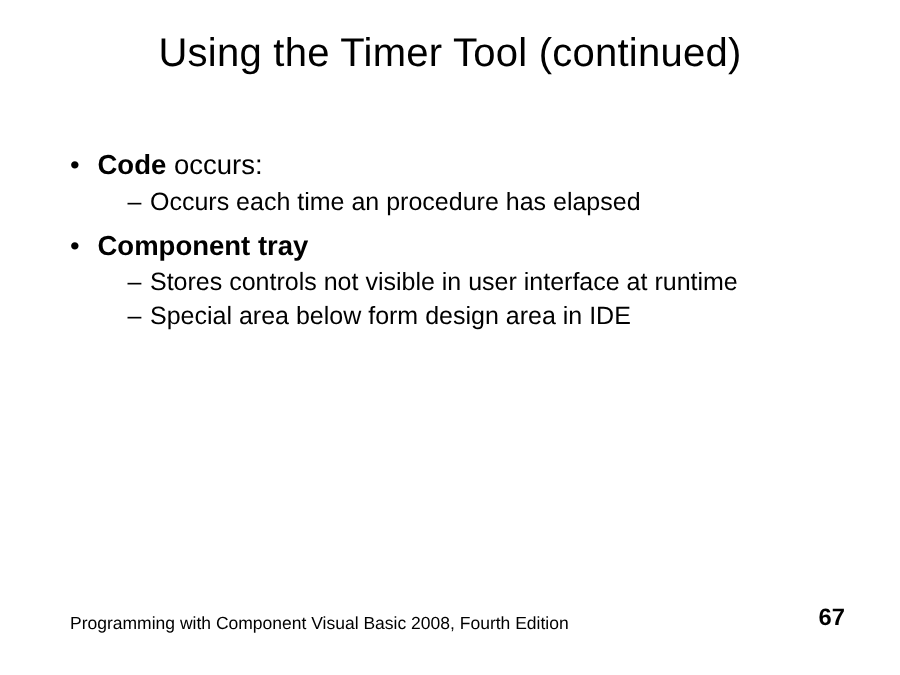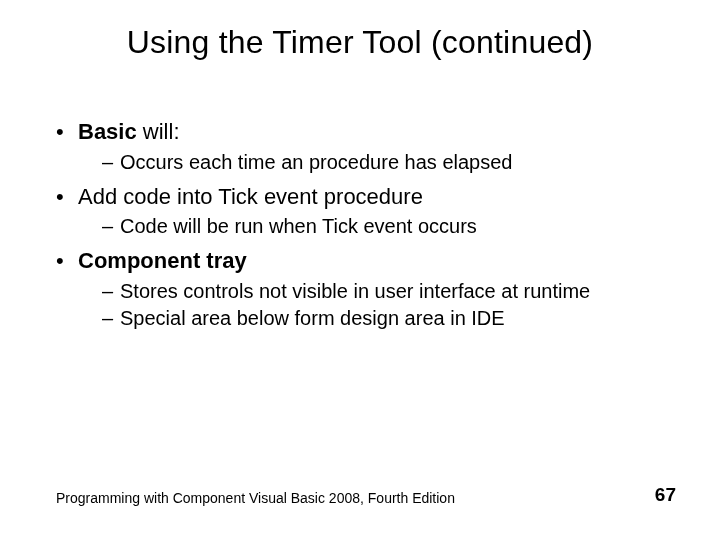--- a/index.html
+++ b/index.html
@@ -90,32 +90,26 @@
 <body>
 
 <div class="slide">
 
   <div class="title">Using the Timer Tool (continued)</div>
 
   <div class="body">
     <ul class="top">
 
       <li>
-        <span class="bold">Basic</span><span> will:</span>
+        <span class="bold">Code</span><span> occurs:</span>
         <ul class="sub">
           <li>Occurs each time an procedure has elapsed</li>
         </ul>
       </li>
 
-      <li>
-        <span>Add code into Tick event procedure</span>
-        <ul class="sub">
-          <li>Code will be run when Tick event occurs</li>
-        </ul>
-      </li>
 
       <li>
         <span class="bold">Component tray</span>
         <ul class="sub">
           <li>Stores controls not visible in user interface at runtime</li>
           <li>Special area below form design area in IDE</li>
         </ul>
       </li>
 
     </ul>

